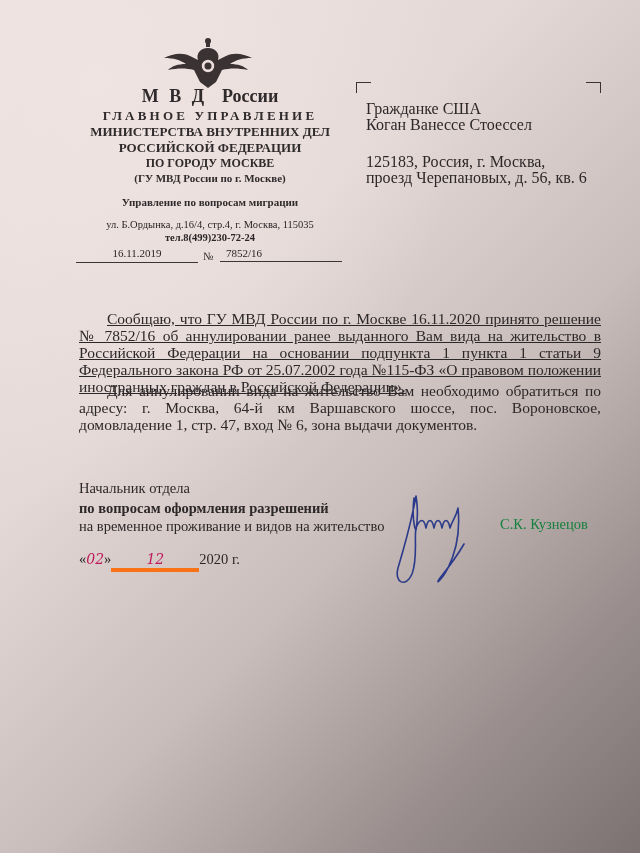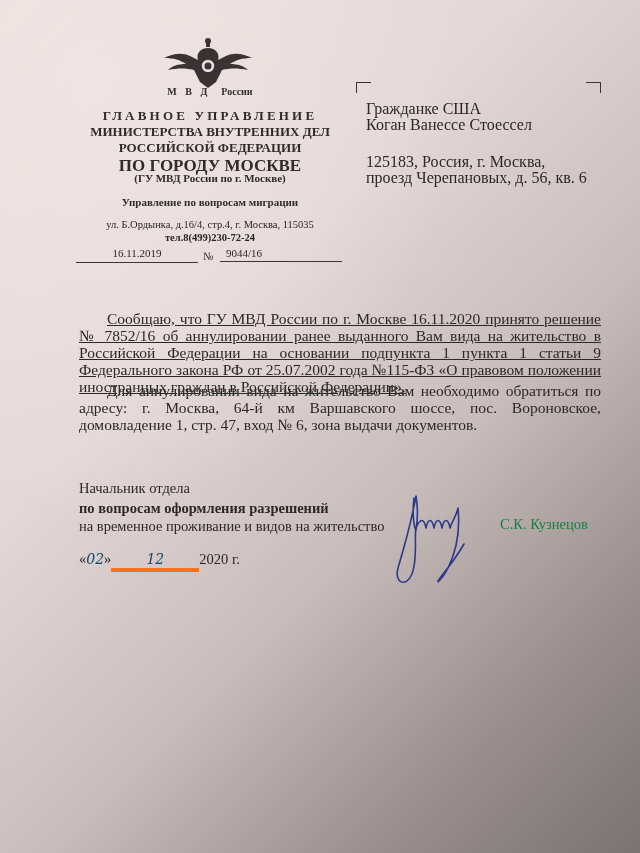--- a/index.html
+++ b/index.html
@@ -7,46 +7,46 @@
       width: 640px; height: 853px; overflow: hidden; position: relative;
       background:
         radial-gradient(ellipse 520px 620px at 15% 10%, rgba(240,228,226,0.9) 0%, rgba(240,228,226,0) 70%),
         linear-gradient(135deg, #eee2df 0%, #e4d8d6 35%, #c9bdbb 60%, #9a8f8e 82%, #7b7271 100%);
       font-family: "Liberation Serif", "DejaVu Serif", serif;
       color: #2a2526;
     }
     .abs { position: absolute; }
     .emblem { left: 162px; top: 36px; width: 92px; height: 52px; }
     .hdr { left: 60px; width: 300px; text-align: center; font-weight: bold; color: #2f2a2b; }
-    .mvd { top: 86px; font-size: 10px; letter-spacing: 3px; }
+    .mvd { top: 86px; font-size: 18px; letter-spacing: 3px; }
     .mvd span { letter-spacing: 0; }
     .l1 { top: 108px; font-size: 13px; letter-spacing: 3.2px; }
     .l2 { top: 124px; font-size: 13px; }
     .l3 { top: 140px; font-size: 13px; text-align: center; }
-    .l4 { top: 156px; font-size: 17px; }
+    .l4 { top: 156px; font-size: 12px; }
     .l5 { top: 172px; font-size: 11px; }
     .l6 { top: 196px; font-size: 11px; }
     .addr1 { top: 219px; left: 60px; width: 300px; text-align: center; font-size: 10.5px; font-weight: normal; }
     .addr2 { top: 232px; left: 60px; width: 300px; text-align: center; font-size: 10.5px; font-weight: bold; }
     .date-line { top: 247px; left: 76px; width: 122px; border-bottom: 1px solid #3b3536; text-align: center; font-size: 11px; height: 15px; }
     .no-sign { top: 250px; left: 203px; font-size: 11px; }
     .num-line { top: 247px; left: 220px; width: 122px; border-bottom: 1px solid #3b3536; font-size: 11px; height: 15px; padding-left: 6px; box-sizing: border-box; }
     .corner { width: 14px; height: 10px; border-color: #3a3435; border-style: solid; }
     .corner-l { top: 82px; left: 356px; border-width: 1.5px 0 0 1.5px; }
     .corner-r { top: 82px; left: 586px; border-width: 1.5px 1.5px 0 0; }
     .recip { left: 366px; font-size: 16px; line-height: 22px; color: #2c2728; }
     .r1 { top: 98px; } .r2 { top: 114px; } .r3 { top: 151px; } .r4 { top: 167px; }
     .body-text { left: 79px; width: 522px; font-size: 15.5px; line-height: 17px; color: #2c2728; text-align: justify; }
     .p1 { top: 310px; text-indent: 28px; text-decoration: underline; }
     .p2 { top: 382px; text-indent: 28px; }
     .sig-block { left: 79px; font-size: 14.5px; line-height: 20px; color: #2c2728; }
     .s1 { top: 478px; text-align: right; } .s2 { top: 498px; font-weight: bold; } .s3 { top: 516px; }
     .signer { top: 516px; left: 500px; font-size: 14.5px; color: #15803d; }
     .dt { top: 551px; left: 79px; font-size: 14.5px; color: #2c2728; }
-    .dt .hw { font-family: "DejaVu Serif", serif; font-style: italic; color: #0c4a6e; font-size: 14px; }
+    .dt .hw { font-family: "DejaVu Serif", serif; font-style: italic; color: #be185d; font-size: 14px; }
     .dt .u { display: inline-block; border-bottom: 4px solid #f97316; text-align: center; }
     .signature { left: 384px; top: 488px; width: 100px; height: 100px; }
   </style>
 </head>
 <body>
 
 <svg class="abs emblem" viewBox="0 0 92 52">
   <g fill="#3a3233">
     <circle cx="46" cy="5" r="3"></circle>
     <rect x="44" y="7" width="4" height="4"></rect>
@@ -60,21 +60,21 @@
 <div class="abs hdr l1">ГЛАВНОЕ УПРАВЛЕНИЕ</div>
 <div class="abs hdr l2">МИНИСТЕРСТВА ВНУТРЕННИХ ДЕЛ</div>
 <div class="abs hdr l3">РОССИЙСКОЙ ФЕДЕРАЦИИ</div>
 <div class="abs hdr l4">ПО ГОРОДУ МОСКВЕ</div>
 <div class="abs hdr l5">(ГУ МВД России по г. Москве)</div>
 <div class="abs hdr l6">Управление по вопросам миграции</div>
 <div class="abs addr1">ул. Б.Ордынка, д.16/4, стр.4, г. Москва, 115035</div>
 <div class="abs addr2">тел.8(499)230-72-24</div>
 <div class="abs date-line">16.11.2019</div>
 <div class="abs no-sign">№</div>
-<div class="abs num-line">9044/16</div>
+<div class="abs num-line">7852/16</div>
 
 <div class="abs corner corner-l"></div>
 <div class="abs corner corner-r"></div>
 <div class="abs recip r1">Гражданке США</div>
 <div class="abs recip r2">Коган Ванессе Стоессел</div>
 <div class="abs recip r3">125183, Россия, г. Москва,</div>
 <div class="abs recip r4">проезд Черепановых, д. 56, кв. 6</div>
 
 <div class="abs body-text p1">Сообщаю, что ГУ МВД России по г. Москве 16.11.2020 принято решение № 7852/16 об аннулировании ранее выданного Вам вида на жительство в Российской Федерации на основании подпункта 1 пункта 1 статьи 9 Федерального закона РФ от 25.07.2002 года №115-ФЗ «О правовом положении иностранных граждан в Российской Федерации».</div>
 <div class="abs body-text p2">Для аннулировании вида на жительство Вам необходимо обратиться по адресу: г. Москва, 64-й км Варшавского шоссе, пос. Вороновское, домовладение 1, стр. 47, вход № 6, зона выдачи документов.</div>

